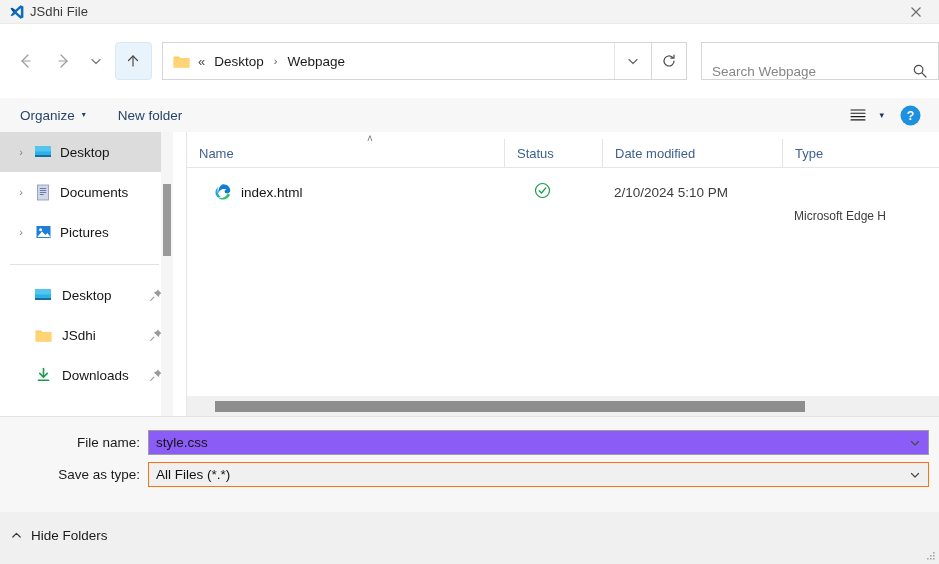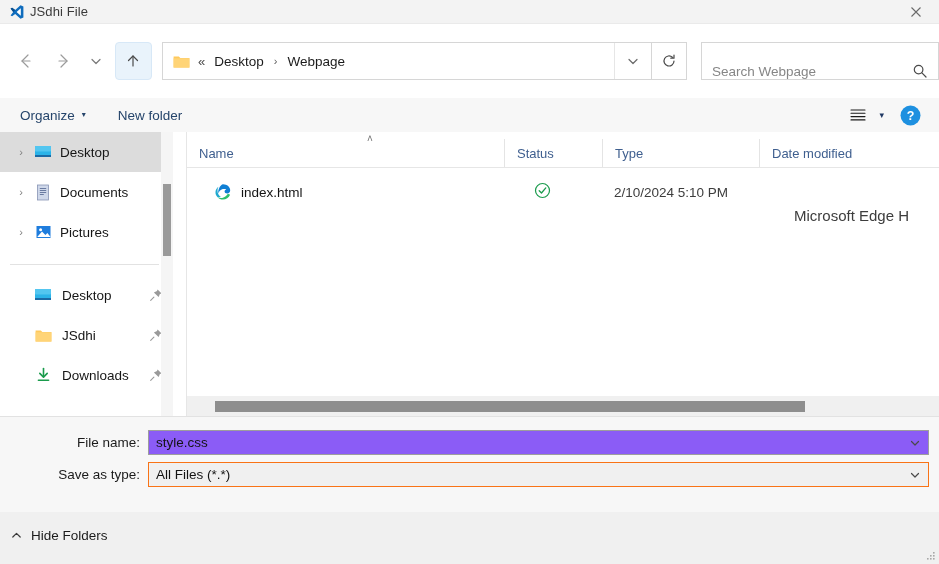--- a/index.html
+++ b/index.html
@@ -323,21 +323,21 @@
   }
   .fr-date {
     width: 180px;
     font-size: 13.5px;
     color: #3d3d3d;
     padding-left: 12px;
     box-sizing: border-box;
   }
   .fr-type {
     width: 157px;
-    font-size: 15px;
+    font-size: 12px;
     color: #3d3d3d;
     padding-left: 12px;
     box-sizing: border-box;
     white-space: nowrap;
     overflow: hidden;
     margin-top: 47px;
   }
   .hscroll {
     position: absolute;
     left: 187px;
@@ -644,25 +644,25 @@
 
     <div class="filelist">
       <div class="col-headers">
         <div class="col col-name">
           <span>Name</span>
           <span class="sort-caret">˄</span>
         </div>
         <div class="col col-status">
           <span>Status</span>
         </div>
+        <div class="col col-date">
+          <span>Date modified</span>
+        </div>
         <div class="col col-type">
           <span>Type</span>
-        </div>
-        <div class="col col-date">
-          <span>Date modified</span>
         </div>
       </div>
 
       <div class="file-row">
         <div class="fr-name">
           <div class="file-icon">
             <svg width="18" height="18" viewBox="0 0 18 18">
               <path d="M9 1.3c4.2 0 7.2 2.8 7.2 6 0 1.9-1.2 3.1-3 3.1-1.6 0-2.6-.8-2.6-2 0-1 .6-1.6 1.8-2-1.1-.5-2.4-.6-3.6-.3C6.4 6.7 4.8 8.4 4.5 10.6 4.1 8.9 4.2 7.2 4.9 5.7 6 3 7.9 1.3 9 1.3z" fill="#0f7fd4"></path>
               <path d="M16.1 11.7c-1.2 2.9-4 4.9-7.2 4.9-2.1 0-4-.9-5.3-2.3 1.4.8 3 1 4.6.6 2.7-.6 4.8-2.3 5.6-4.1.9.2 1.7.5 2.3.9z" fill="#2bbf6e"></path>
               <path d="M3.6 14.3C2.1 12.8 1.3 10.8 1.5 8.8c.2-2 1.3-3.8 2.9-5-.6 1.1-.9 2.3-.9 3.6 0 2.6 1.2 5.1 3.4 6.5-1.1.4-2.3.5-3.3.4z" fill="#1fa9cf"></path>

